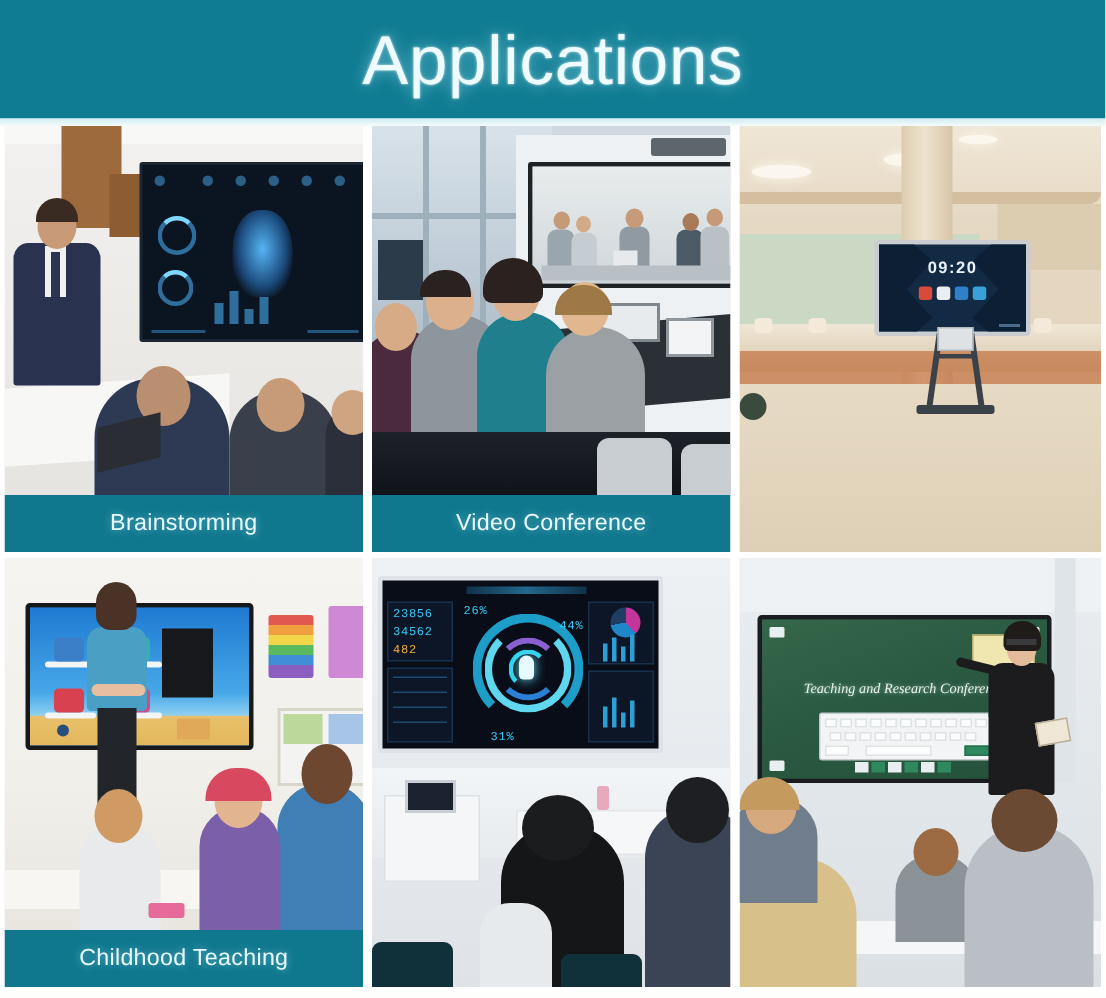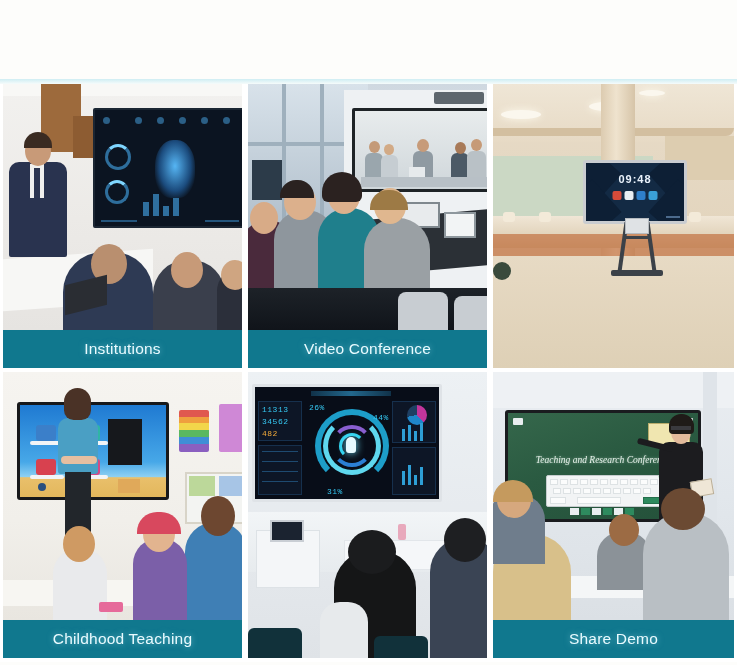--- a/index.html
+++ b/index.html
@@ -165,20 +165,23 @@
   .c6-teacher-hair { position:absolute; left:176px; top:42px; width:25px; height:20px; border-radius:12px 12px 4px 4px; background:#1f1b18; }
   .c6-teacher-body { position:absolute; left:166px; top:70px; width:44px; height:88px; background:#1c1c1f; border-radius:10px 10px 2px 2px; }
   .c6-book { position:absolute; left:198px; top:108px; width:22px; height:16px; background:#efe6d6; border:1px solid #b9ae98; transform:rotate(-10deg); }
   .c6-desk { position:absolute; left:0; bottom:22px; width:100%; height:22px; background:#f4f6f7; }
 </style>
 </head>
 <body>
 
 <div class="page">
 
+  <div class="header">
+    <div class="header-title">Applications</div>
+  </div>
   <div class="header-underglow"></div>
 
   <div class="grid">
 
     <div class="card">
       <div class="card-photo c1-bg">
         <div class="c1-ceiling"></div>
         <div class="c1-beam"></div>
         <div class="c1-beam2"></div>
 
@@ -212,21 +215,21 @@
         <div class="c1-presenter-hair"></div>
 
         <div class="sc" style="left:60px;bottom:0;width:90px;height:78px;background:#2e3a54;border-radius:40px 40px 0 0;"></div>
         <div class="sc" style="left:88px;bottom:46px;width:36px;height:40px;border-radius:50%;background:#b98f6f;"></div>
         <div class="sc" style="left:150px;bottom:0;width:72px;height:70px;background:#3a3f4c;border-radius:34px 34px 0 0;"></div>
         <div class="sc" style="left:168px;bottom:42px;width:32px;height:36px;border-radius:50%;background:#c79a78;"></div>
         <div class="sc" style="left:214px;bottom:0;width:46px;height:62px;background:#2b2f3a;border-radius:28px 28px 0 0;"></div>
         <div class="sc" style="left:218px;bottom:40px;width:28px;height:30px;border-radius:50%;background:#cfa581;"></div>
         <div class="sc" style="left:62px;bottom:20px;width:42px;height:30px;background:#2a2d33;transform:skewY(-14deg);"></div>
       </div>
-      <div class="card-caption">Institutions</div>
+      <div class="card-caption">Brainstorming</div>
     </div>
 
     <div class="card">
       <div class="card-photo c2-bg">
         <div class="c2-window"></div>
         <div class="c2-mullion" style="left:34px;top:0;width:4px;height:170px;"></div>
         <div class="c2-mullion" style="left:72px;top:0;width:4px;height:170px;"></div>
         <div class="c2-mullion" style="left:0;top:58px;width:120px;height:4px;"></div>
         <div class="sc" style="left:4px;top:76px;width:30px;height:40px;background:#2c3b49;"></div>
 
@@ -286,21 +289,21 @@
         <div class="sc" style="left:10px;top:128px;width:12px;height:10px;background:#f3ead9;border-radius:3px;"></div>
         <div class="sc" style="left:46px;top:128px;width:12px;height:10px;background:#f3ead9;border-radius:3px;"></div>
         <div class="sc" style="left:196px;top:128px;width:12px;height:10px;background:#f3ead9;border-radius:3px;"></div>
         <div class="c3-floor"></div>
 
         <div class="c3-screen">
           <div class="c3-chev" style="left:-14px;top:-8px;width:40px;height:44px;transform:rotate(42deg);"></div>
           <div class="c3-chev" style="right:-14px;top:-8px;width:40px;height:44px;transform:rotate(-42deg);"></div>
           <div class="c3-chev" style="left:-14px;bottom:-10px;width:40px;height:44px;transform:rotate(-42deg);"></div>
           <div class="c3-chev" style="right:-14px;bottom:-10px;width:40px;height:44px;transform:rotate(42deg);"></div>
-          <div class="c3-time">09:48</div>
+          <div class="c3-time">09:20</div>
           <div class="c3-icons">
             <span class="c3-ico" style="background:#d64b3a;"></span>
             <span class="c3-ico" style="background:#e9eef3;"></span>
             <span class="c3-ico" style="background:#2f7fc9;"></span>
             <span class="c3-ico" style="background:#3aa0d8;"></span>
           </div>
           <div class="sc" style="right:4px;bottom:3px;width:14px;height:2px;background:#4c6a8c;"></div>
         </div>
         <div class="c3-stand">
           <div class="c3-leg" style="left:0;top:0;width:4px;height:50px;transform:rotate(8deg);"></div>
@@ -358,21 +361,21 @@
 
     <div class="card">
       <div class="card-photo c5-bg">
         <div class="c5-screen">
           <div class="c5-panel" style="left:3px;top:14px;width:44px;height:40px;"></div>
           <div class="c5-panel" style="left:3px;top:58px;width:44px;height:50px;"></div>
           <div class="c5-panel" style="right:3px;top:14px;width:44px;height:42px;"></div>
           <div class="c5-panel" style="right:3px;top:60px;width:44px;height:48px;"></div>
           <div class="sc" style="left:56px;top:4px;width:80px;height:5px;background:linear-gradient(90deg,#14415e,#2e8fc0,#14415e);opacity:.7;"></div>
 
-          <div class="c5-num" style="left:7px;top:18px;">11313</div>
+          <div class="c5-num" style="left:7px;top:18px;">23856</div>
           <div class="c5-num" style="left:7px;top:30px;">34562</div>
           <div class="c5-num c5-numo" style="left:7px;top:42px;">482</div>
           <div class="sc" style="left:7px;top:64px;width:36px;height:1px;background:#1e4a70;"></div>
           <div class="sc" style="left:7px;top:74px;width:36px;height:1px;background:#1e4a70;"></div>
           <div class="sc" style="left:7px;top:84px;width:36px;height:1px;background:#1e4a70;"></div>
           <div class="sc" style="left:7px;top:94px;width:36px;height:1px;background:#1e4a70;"></div>
 
           <div class="c5-ring" style="left:60px;top:22px;width:74px;height:74px;border-width:6px;border-color:#1d9ec9 #1d9ec9 transparent #1d9ec9;"></div>
           <div class="c5-ring" style="left:68px;top:30px;width:58px;height:58px;border-width:5px;border-color:transparent #5fd8ef #5fd8ef #5fd8ef;"></div>
           <div class="c5-ring" style="left:76px;top:38px;width:42px;height:42px;border-width:4px;border-color:#8a5fd0 transparent #2b7fd4 transparent;"></div>
@@ -472,17 +475,16 @@
         <div class="c6-desk"></div>
         <div class="sc" style="left:0;bottom:0;width:78px;height:86px;background:#d8c08a;border-radius:38px 38px 0 0;"></div>
         <div class="sc" style="left:-6px;bottom:56px;width:58px;height:70px;background:#6f7d8c;border-radius:26px 26px 0 0;"></div>
         <div class="sc" style="left:4px;bottom:102px;width:34px;height:36px;border-radius:50%;background:#d6a87e;"></div>
         <div class="sc" style="left:0px;bottom:118px;width:40px;height:22px;border-radius:20px 20px 0 0;background:#c59a5e;"></div>
         <div class="sc" style="left:104px;bottom:30px;width:54px;height:58px;background:#8b9298;border-radius:24px 24px 0 0;"></div>
         <div class="sc" style="left:116px;bottom:74px;width:30px;height:32px;border-radius:50%;background:#9c6b44;"></div>
         <div class="sc" style="left:150px;bottom:0;width:86px;height:108px;background:#b9bfc4;border-radius:42px 42px 0 0;"></div>
         <div class="sc" style="left:168px;bottom:90px;width:44px;height:42px;border-radius:50%;background:#6b4a33;"></div>
       </div>
-      <div class="card-caption">Share Demo</div>
     </div>
 
   </div>
 </div>
 
 </body></html>

